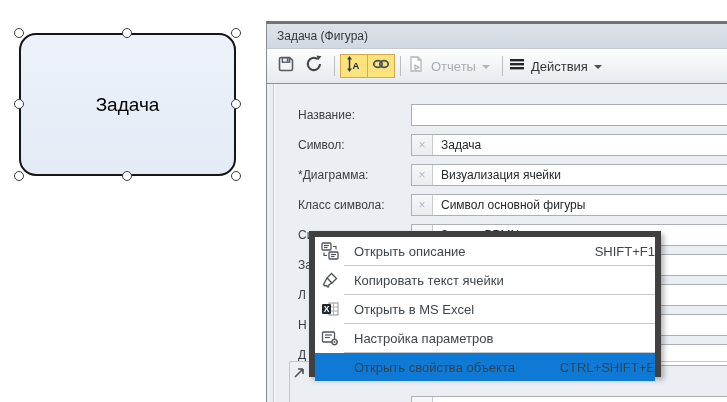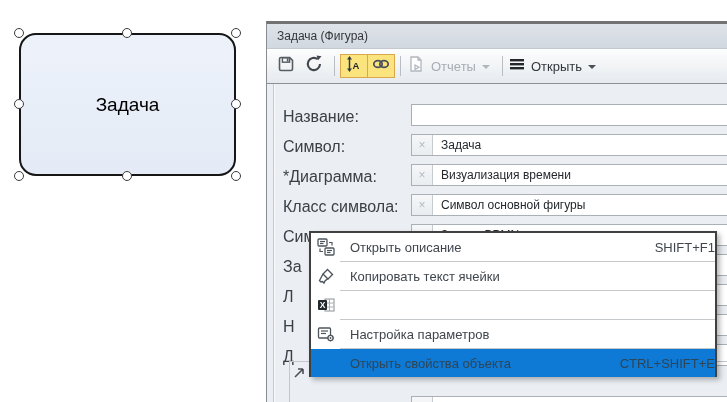--- a/index.html
+++ b/index.html
@@ -32,37 +32,37 @@
   .tlabel{font-size:13px;color:#33373c;margin:0 4px 0 6px;}
   .tlabel.disabled{color:#a7adb4;}
   .caret{width:0;height:0;border-left:4px solid transparent;border-right:4px solid transparent;
          border-top:4px solid #4b5056;margin:2px 4px 0 2px;}
   .caret.disabled{border-top-color:#b0b6bc;}
 
   .content{position:absolute;left:0;top:60px;right:0;bottom:0;background:#ebeff3;overflow:hidden;}
   .content .vline1{position:absolute;left:6px;top:0;bottom:0;width:1px;background:#c4c9ce;}
   .content .vline2{position:absolute;left:7px;top:0;bottom:0;width:1px;background:#f8fafb;}
 
-  .flabel{position:absolute;left:16px;font-size:16px;color:#3b4046;white-space:nowrap;}
+  .flabel{position:absolute;left:31px;font-size:12px;color:#3b4046;white-space:nowrap;}
   .field{position:absolute;left:144px;right:0;height:22px;box-sizing:border-box;
          border:1px solid #abb0b6;background:#fdfdfe;display:flex;align-items:stretch;overflow:hidden;}
   .field input{flex:1;border:none;outline:none;background:#fff;font:12px "Liberation Sans",sans-serif;
                color:#222;padding:0 6px;}
   .xbtn{width:20px;flex:0 0 20px;background:linear-gradient(#f5f7f9,#eaedf0);
         border-right:1px solid #c6cbd0;color:#b5bbc2;font-size:12px;display:flex;
         align-items:center;justify-content:center;}
   .fval{flex:1;background:#fff;font-size:12px;color:#24282d;display:flex;align-items:center;
         padding-left:8px;white-space:nowrap;}
   .groupline{position:absolute;left:22px;right:0;top:277px;height:1px;background:#c2c7cc;}
   .groupvline{position:absolute;left:22px;top:277px;bottom:0;width:1px;background:#c2c7cc;}
   .expander{position:absolute;left:26px;top:281px;}
 
   
-  .ctx{position:absolute;left:309px;top:231px;width:408px;height:146px;box-sizing:border-box;
-       background:#fff;border:2px solid #404040;box-shadow:3px 3px 5px rgba(0,0,0,.28);z-index:10;}
+  .ctx{position:absolute;left:309px;top:231px;width:352px;height:146px;box-sizing:border-box;
+       background:#fff;border:6px solid #404040;box-shadow:3px 3px 5px rgba(0,0,0,.28);z-index:10;}
   .ctx-item{height:28px;display:flex;align-items:center;font-size:13px;color:#3f464d;}
   .ctx-item .ico{width:18px;height:18px;margin:0 15px 0 6px;flex:0 0 18px;display:flex;
                  align-items:center;justify-content:center;}
   .ctx-item .lbl{flex:1;white-space:nowrap;}
   .ctx-item .sc{white-space:nowrap;}
   .ctx-sep{height:1px;background:#c6c9cc;margin-left:29px;}
   .ctx-item.hl{background:#0e7ad6;color:#2e4556;}
 </style>
 </head>
 <body>
@@ -140,21 +140,21 @@
       </div>
       <div class="tsep"></div>
       <div class="tbtn" style="min-width:0">
         <span>
           <svg width="16" height="14" viewBox="0 0 16 14">
               <rect x="1" y="2" width="14" height="2.4" fill="#23272c"></rect>
               <rect x="1" y="6" width="14" height="2.4" fill="#23272c"></rect>
               <rect x="1" y="10" width="14" height="2.4" fill="#23272c"></rect>
             </svg>
         </span>
-        <span class="tlabel">Открыть</span>
+        <span class="tlabel">Действия</span>
         <span class="caret"></span>
       </div>
     </div>
 
     <div class="content">
       <div class="vline1"></div>
       <div class="vline2"></div>
 
       <div class="flabel" style="top:24px">Название:</div>
       <div class="field" style="top:20px;border-color:#a9aeb4">
@@ -163,21 +163,21 @@
 
       <div class="flabel" style="top:54px">Символ:</div>
       <div class="field" style="top:50px">
         <div class="xbtn">×</div>
         <div class="fval">Задача</div>
       </div>
 
       <div class="flabel" style="top:84px">*Диаграмма:</div>
       <div class="field" style="top:80px">
         <div class="xbtn">×</div>
-        <div class="fval">Визуализация времени</div>
+        <div class="fval">Визуализация ячейки</div>
       </div>
 
       <div class="flabel" style="top:114px">Класс символа:</div>
       <div class="field" style="top:110px">
         <div class="xbtn">×</div>
         <div class="fval">Символ основной фигуры</div>
       </div>
 
       <div class="flabel" style="top:144px">Символ:</div>
       <div class="field" style="top:140px">
@@ -255,20 +255,21 @@
       <span class="ico">
         <svg width="18" height="18" viewBox="0 0 18 18">
             <rect x="8" y="3" width="9" height="12" fill="#fff" stroke="#8b9196" stroke-width="1"></rect>
             <line x1="8" y1="7" x2="17" y2="7" stroke="#aab0b5" stroke-width="1"></line>
             <line x1="8" y1="11" x2="17" y2="11" stroke="#aab0b5" stroke-width="1"></line>
             <line x1="12.5" y1="3" x2="12.5" y2="15" stroke="#aab0b5" stroke-width="1"></line>
             <rect x="1" y="4" width="9" height="10" rx="1" fill="#21282e"></rect>
             <text x="5.5" y="12" text-anchor="middle" font-size="8.5" font-weight="bold" fill="#ffffff" font-family="Liberation Sans,sans-serif">X</text>
           </svg>
       </span>
+      <span class="lbl">Открыть в MS Excel</span>
       <span class="sc"></span>
     </div>
     <div class="ctx-sep"></div>
 
     <div class="ctx-item">
       <span class="ico">
         <svg width="18" height="18" viewBox="0 0 18 18">
             <rect x="1.5" y="3" width="12" height="10" rx="1" fill="none" stroke="#4e555c" stroke-width="1.3"></rect>
             <line x1="4" y1="6" x2="11" y2="6" stroke="#4e555c" stroke-width="1.2"></line>
             <line x1="4" y1="8.5" x2="9" y2="8.5" stroke="#4e555c" stroke-width="1.2"></line>

